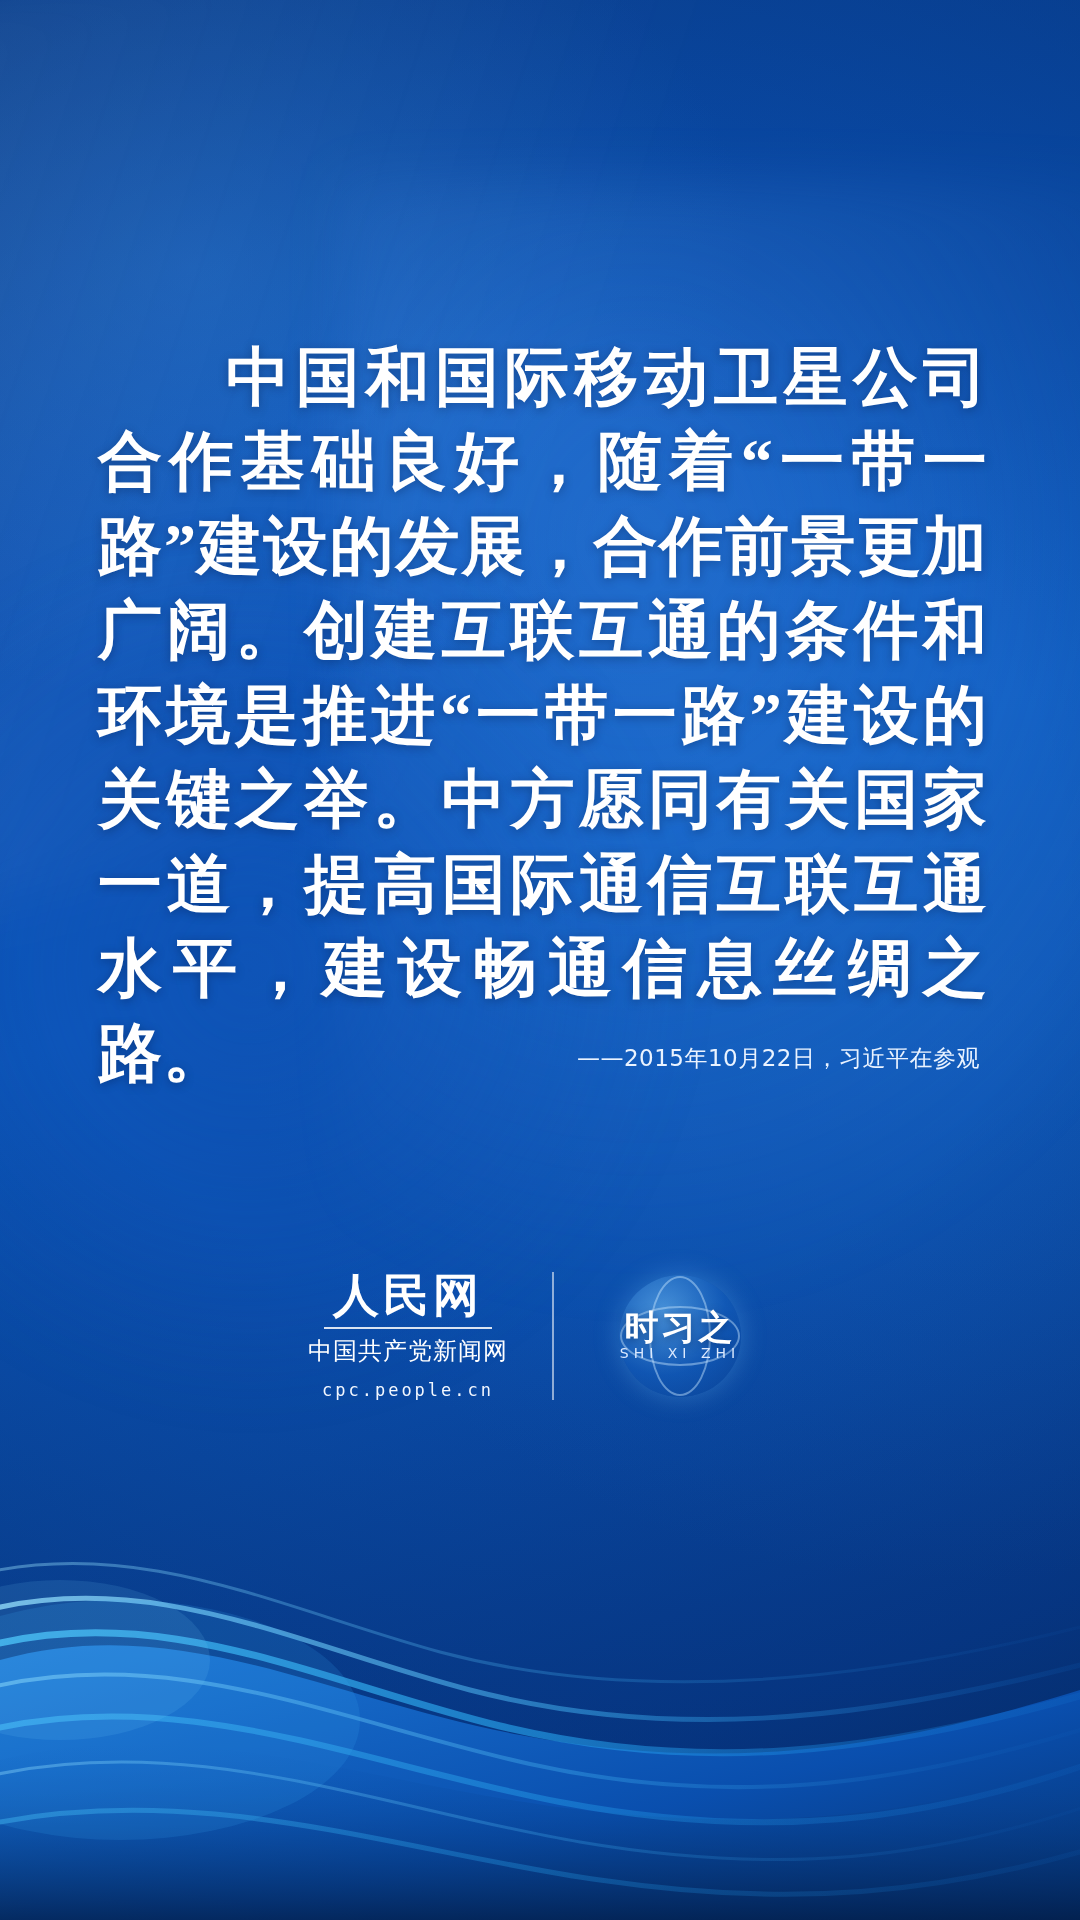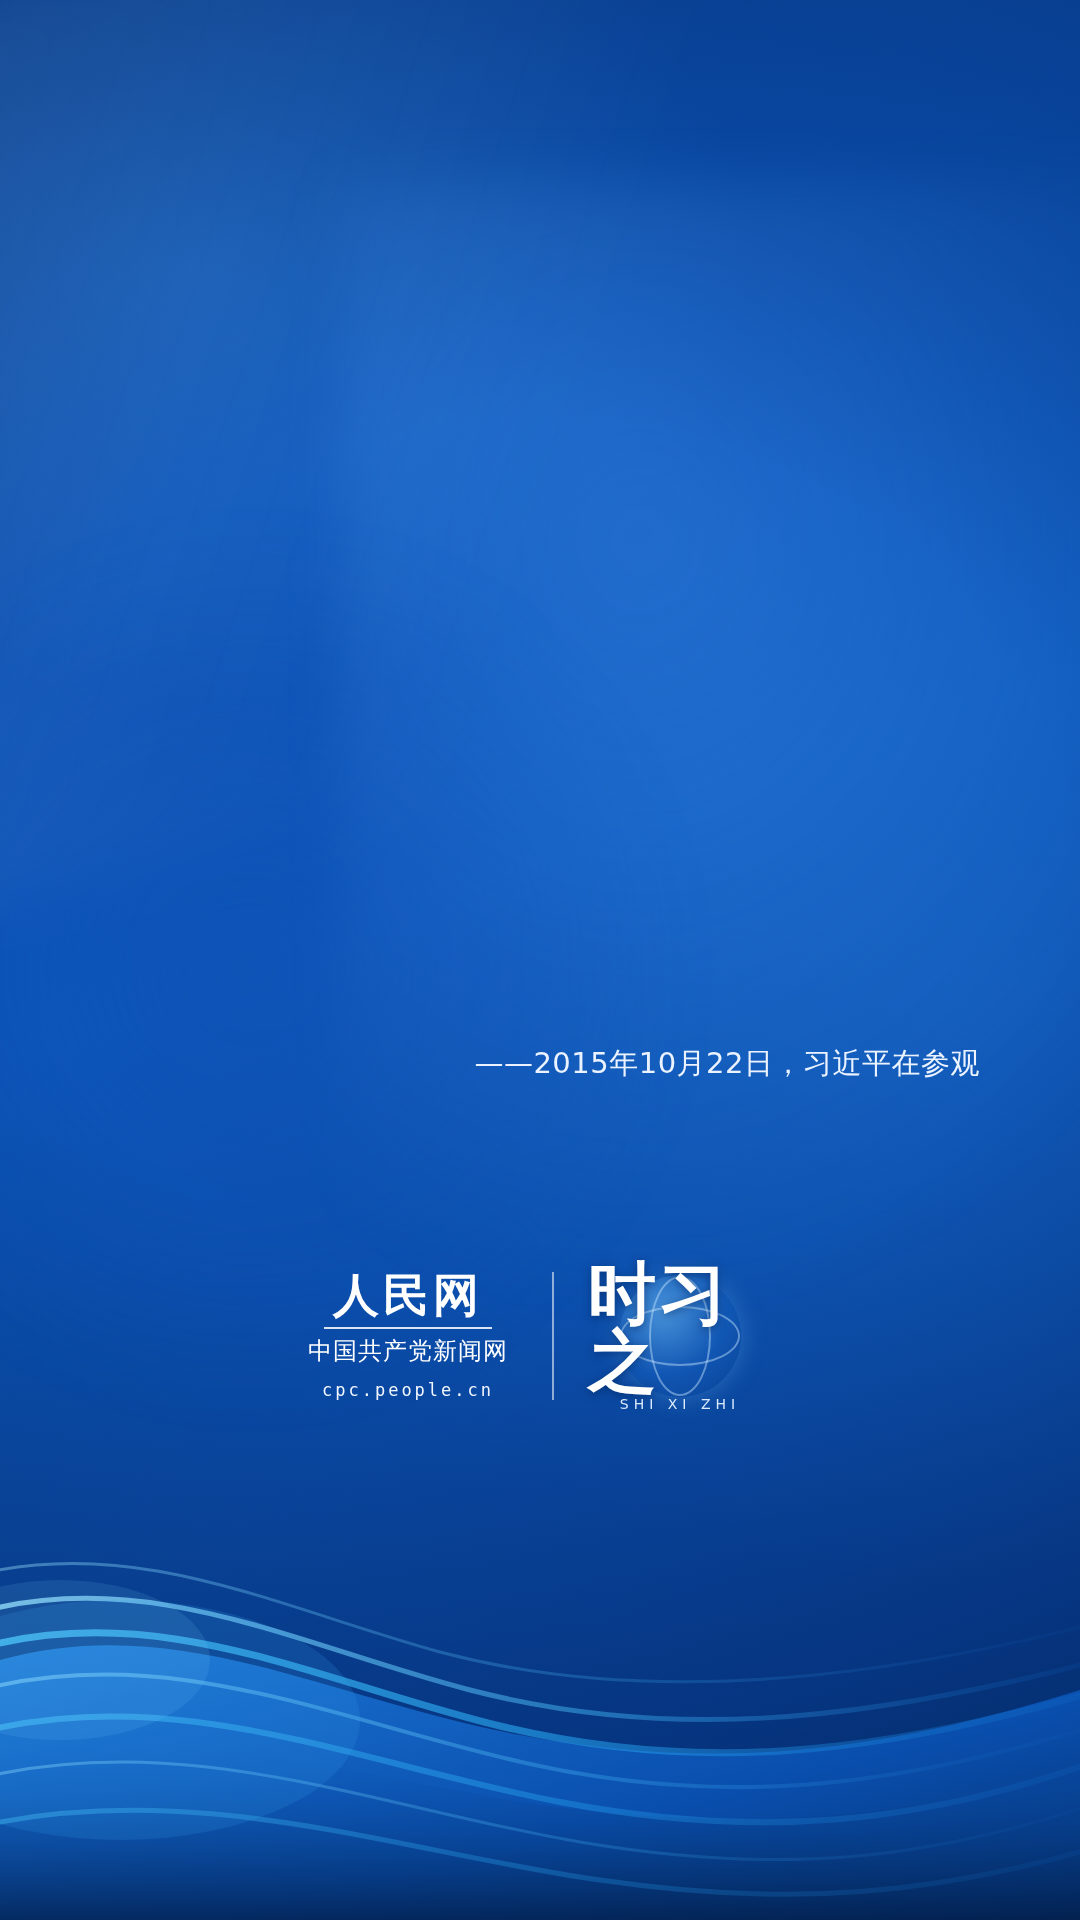--- a/index.html
+++ b/index.html
@@ -69,21 +69,21 @@
   }
 
   .attribution {
     position: absolute;
     right: 100px;
     top: 1040px;
     width: 700px;
     text-align: right;
     color: #eaf3ff;
     font-family: "DejaVu Sans", "Liberation Sans", sans-serif;
-    font-size: 29px;
+    font-size: 23px;
     line-height: 1.62;
     letter-spacing: 0.5px;
   }
   .attribution .line2 { display: block; }
 
   
   .logos {
     position: absolute;
     left: 0; right: 0;
     top: 1272px;
@@ -156,21 +156,21 @@
     transform: translate(-50%,-50%);
     border: 2px solid rgba(200,230,255,0.45);
     border-radius: 50%;
   }
   .ssz-globe::before { width: 116px; height: 56px; }
   .ssz-globe::after  { width: 58px;  height: 116px; }
   .ssz-text {
     position: relative;
     font-family: "Liberation Serif", "DejaVu Serif", serif;
     font-weight: 700;
-    font-size: 68px;
+    font-size: 34px;
     color: #ffffff;
     letter-spacing: 3px;
     line-height: 1;
     text-shadow: 0 2px 8px rgba(0,30,80,0.5);
   }
   .ssz-pinyin {
     position: relative;
     font-family: "DejaVu Sans", "Liberation Sans", sans-serif;
     font-size: 14px;
     letter-spacing: 5px;
@@ -189,20 +189,21 @@
 </head>
 <body>
 
 <div class="poster">
 
   <div class="sweep sweep-a"></div>
   <div class="sweep sweep-b"></div>
   <div class="sweep sweep-c"></div>
   <div class="vignette"></div>
 
+  <div class="quote">中国和国际移动卫星公司合作基础良好，随着“一带一路”建设的发展，合作前景更加广阔。创建互联互通的条件和环境是推进“一带一路”建设的关键之举。中方愿同有关国家一道，提高国际通信互联互通水平，建设畅通信息丝绸之路。</div>
 
   <div class="attribution">
     <span class="line1">——2015年10月22日，习近平在参观</span>
   </div>
 
   <div class="logos">
 
     <div class="rmw">
       <div class="rmw-main">人民网</div>
       <div class="rmw-rule"></div>

